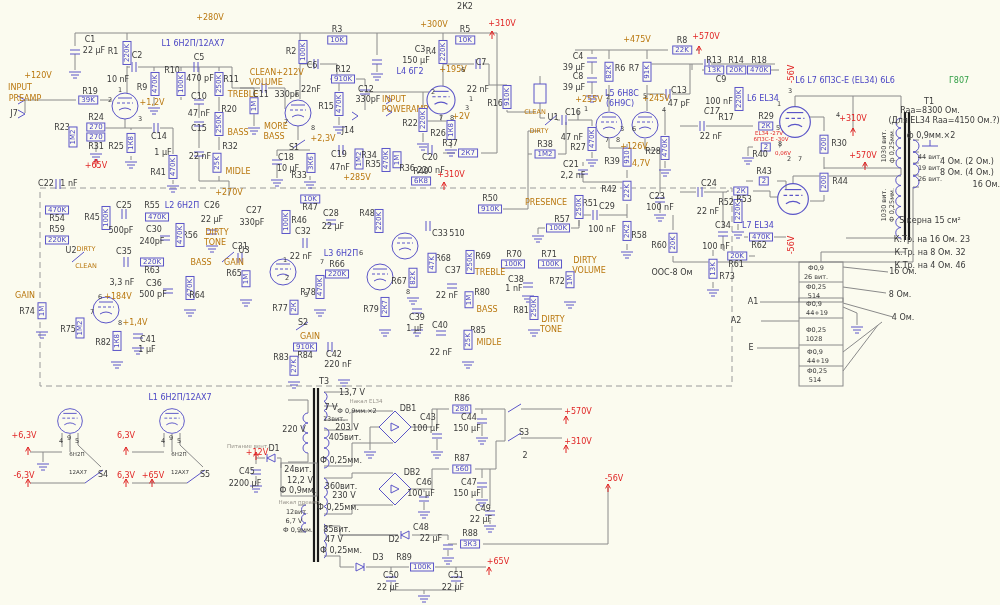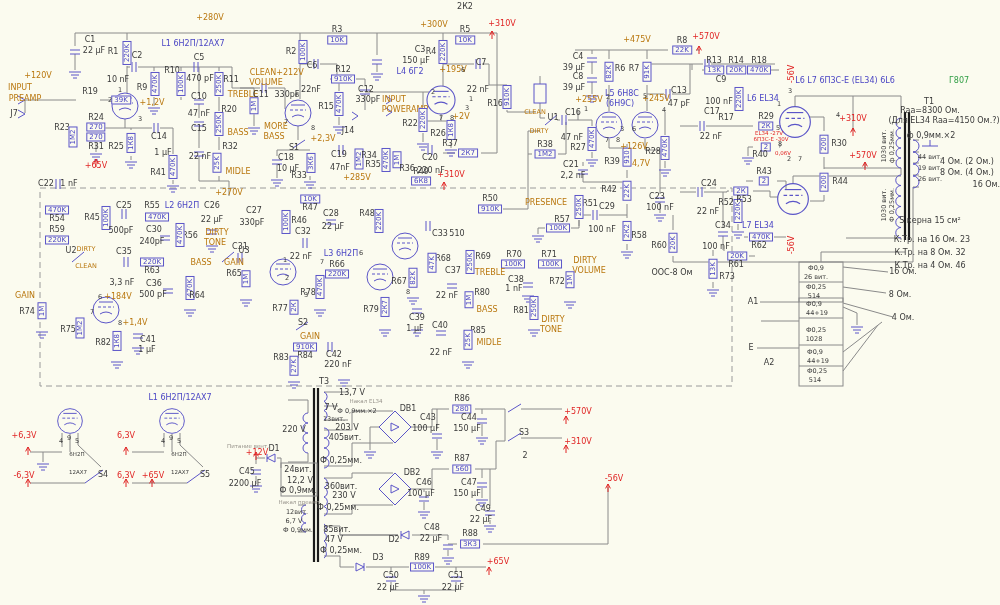--- a/index.html
+++ b/index.html
@@ -318,21 +318,21 @@
       <div class="lb" style="left: 199px; top: 129px; color: rgb(58, 58, 58);">C15</div>
       <div class="lb" style="left: 230px; top: 147px; color: rgb(58, 58, 58);">R32</div>
       <div class="lb bx vr" style="left: 217px; top: 163px; color: rgb(74, 69, 196);">25K</div>
       <div class="lb" style="left: 238px; top: 172px; color: rgb(185, 119, 14);">MIDLE</div>
       <div class="lb" style="left: 200px; top: 157px; color: rgb(58, 58, 58);">22 nF</div>
       <div class="lb" style="left: 229px; top: 193px; color: rgb(185, 119, 14);">+270V</div>
       <div class="lb" style="left: 20px; top: 88px; color: rgb(185, 119, 14);">INPUT</div>
       <div class="lb" style="left: 25px; top: 99px; color: rgb(185, 119, 14);">PREAMP</div>
       <div class="lb" style="left: 38px; top: 76px; color: rgb(185, 119, 14);">+120V</div>
       <div class="lb" style="left: 90px; top: 92px; color: rgb(58, 58, 58);">R19</div>
-      <div class="lb bx" style="left: 88px; top: 100px; color: rgb(74, 69, 196); margin-left: 33px;">39K</div>
+      <div class="lb bx" style="left: 88px; top: 100px; color: rgb(74, 69, 196);">39K</div>
       <div class="lb" style="left: 14px; top: 114px; color: rgb(58, 58, 58);">J7</div>
       <div class="lb" style="left: 62px; top: 128px; color: rgb(58, 58, 58);">R23</div>
       <div class="lb bx vr" style="left: 73px; top: 137px; color: rgb(74, 69, 196);">1М2</div>
       <div class="lb" style="left: 96px; top: 118px; color: rgb(58, 58, 58);">R24</div>
       <div class="lb bx" style="left: 96px; top: 127px; color: rgb(74, 69, 196);">270</div>
       <div class="lb bx" style="left: 96px; top: 137px; color: rgb(74, 69, 196);">270</div>
       <div class="lb" style="left: 96px; top: 147px; color: rgb(58, 58, 58);">R31</div>
       <div class="lb" style="left: 116px; top: 147px; color: rgb(58, 58, 58);">R25</div>
       <div class="lb bx vr" style="left: 131px; top: 143px; color: rgb(74, 69, 196);">1К8</div>
       <div class="lb" style="left: 159px; top: 137px; color: rgb(58, 58, 58);">C14</div>
@@ -435,21 +435,21 @@
       <div class="lb" style="left: 545px; top: 145px; color: rgb(58, 58, 58);">R38</div>
       <div class="lb bx" style="left: 545px; top: 154px; color: rgb(74, 69, 196);">1М2</div>
       <div class="lb" style="left: 571px; top: 165px; color: rgb(58, 58, 58);">C21</div>
       <div class="lb" style="left: 573px; top: 176px; color: rgb(58, 58, 58);">2,2 nF</div>
       <div class="lb" style="left: 612px; top: 162px; color: rgb(58, 58, 58);">R39</div>
       <div class="lb bx vr" style="left: 627px; top: 157px; color: rgb(74, 69, 196);">910</div>
       <div class="lb" style="left: 634px; top: 147px; color: rgb(185, 119, 14);">+126V</div>
       <div class="lb" style="left: 641px; top: 164px; color: rgb(185, 119, 14);">4,7V</div>
       <div class="lb" style="left: 653px; top: 152px; color: rgb(58, 58, 58);">R28</div>
       <div class="lb bx vr" style="left: 665px; top: 148px; color: rgb(74, 69, 196);">470K</div>
-      <div class="lb" style="left: 712px; top: 112px; color: rgb(58, 58, 58);">C17</div>
+      <div class="lb" style="left: 712px; top: 112px; color: rgb(58, 58, 58); font-style: italic;">C17</div>
       <div class="lb" style="left: 726px; top: 118px; color: rgb(58, 58, 58);">R17</div>
       <div class="lb" style="left: 711px; top: 137px; color: rgb(58, 58, 58);">22 nF</div>
       <div class="lb sm" style="left: 608px; top: 97px; color: rgb(58, 58, 58);">2</div>
       <div class="lb sm" style="left: 645px; top: 96px; color: rgb(58, 58, 58);">5</div>
       <div class="lb sm" style="left: 586px; top: 109px; color: rgb(58, 58, 58);">1</div>
       <div class="lb sm" style="left: 664px; top: 110px; color: rgb(58, 58, 58);">4</div>
       <div class="lb sm" style="left: 622px; top: 129px; color: rgb(58, 58, 58);">3</div>
       <div class="lb sm" style="left: 634px; top: 129px; color: rgb(58, 58, 58);">6</div>
       <div class="lb sm" style="left: 607px; top: 140px; color: rgb(58, 58, 58);">7</div>
       <div class="lb sm" style="left: 618px; top: 140px; color: rgb(58, 58, 58);">8</div>
@@ -547,21 +547,21 @@
       <div class="lb" style="left: 930px; top: 266px; color: rgb(58, 58, 58);">К.Тр. на 4 Ом. 46</div>
       <div class="lb sm" style="left: 816px; top: 268px; color: rgb(58, 58, 58);">Ф0,9</div>
       <div class="lb sm" style="left: 816px; top: 277px; color: rgb(58, 58, 58);">26 вит.</div>
       <div class="lb" style="left: 903px; top: 272px; color: rgb(58, 58, 58);">16 Ом.</div>
       <div class="lb sm" style="left: 816px; top: 287px; color: rgb(58, 58, 58);">Ф0,25</div>
       <div class="lb sm" style="left: 814px; top: 296px; color: rgb(58, 58, 58);">514</div>
       <div class="lb" style="left: 900px; top: 295px; color: rgb(58, 58, 58);">8 Ом.</div>
       <div class="lb" style="left: 753px; top: 302px; color: rgb(58, 58, 58);">A1</div>
       <div class="lb sm" style="left: 814px; top: 304px; color: rgb(58, 58, 58);">Ф0,9</div>
       <div class="lb sm" style="left: 817px; top: 313px; color: rgb(58, 58, 58);">44+19</div>
-      <div class="lb" style="left: 769px; top: 321px; color: rgb(58, 58, 58); margin-top: 42px;">A2</div>
+      <div class="lb" style="left: 736px; top: 321px; color: rgb(58, 58, 58);">A2</div>
       <div class="lb sm" style="left: 816px; top: 330px; color: rgb(58, 58, 58);">Ф0,25</div>
       <div class="lb sm" style="left: 814px; top: 339px; color: rgb(58, 58, 58);">1028</div>
       <div class="lb" style="left: 903px; top: 318px; color: rgb(58, 58, 58);">4 Ом.</div>
       <div class="lb" style="left: 751px; top: 348px; color: rgb(58, 58, 58);">E</div>
       <div class="lb sm" style="left: 815px; top: 352px; color: rgb(58, 58, 58);">Ф0,9</div>
       <div class="lb sm" style="left: 818px; top: 361px; color: rgb(58, 58, 58);">44+19</div>
       <div class="lb sm" style="left: 817px; top: 371px; color: rgb(58, 58, 58);">Ф0,25</div>
       <div class="lb sm" style="left: 815px; top: 380px; color: rgb(58, 58, 58);">514</div>
       <div class="lb" style="left: 46px; top: 184px; color: rgb(58, 58, 58);">C22</div>
       <div class="lb" style="left: 69px; top: 184px; color: rgb(58, 58, 58);">1 nF</div>
@@ -734,26 +734,26 @@
       <div class="lb" style="left: 424px; top: 483px; color: rgb(58, 58, 58);">C46</div>
       <div class="lb" style="left: 421px; top: 494px; color: rgb(58, 58, 58);">100 µF</div>
       <div class="lb" style="left: 462px; top: 459px; color: rgb(58, 58, 58);">R87</div>
       <div class="lb bx" style="left: 462px; top: 469px; color: rgb(74, 69, 196);">560</div>
       <div class="lb" style="left: 469px; top: 483px; color: rgb(58, 58, 58);">C47</div>
       <div class="lb" style="left: 467px; top: 494px; color: rgb(58, 58, 58);">150 µF</div>
       <div class="lb" style="left: 483px; top: 509px; color: rgb(58, 58, 58);">C49</div>
       <div class="lb" style="left: 481px; top: 520px; color: rgb(58, 58, 58);">22 µF</div>
       <div class="lb" style="left: 614px; top: 479px; color: rgb(224, 36, 36);">-56V</div>
       <div class="lb" style="left: 394px; top: 540px; color: rgb(58, 58, 58);">D2</div>
-      <div class="lb" style="left: 432px; top: 528px; color: rgb(58, 58, 58); text-align: center;">C48</div>
+      <div class="lb" style="left: 421px; top: 528px; color: rgb(58, 58, 58); text-align: center;">C48</div>
       <div class="lb" style="left: 431px; top: 539px; color: rgb(58, 58, 58);">22 µF</div>
       <div class="lb" style="left: 470px; top: 534px; color: rgb(58, 58, 58);">R88</div>
       <div class="lb bx" style="left: 470px; top: 544px; color: rgb(74, 69, 196);">3К3</div>
       <div class="lb" style="left: 378px; top: 558px; color: rgb(58, 58, 58);">D3</div>
-      <div class="lb" style="left: 422px; top: 558px; color: rgb(58, 58, 58);">R89</div>
+      <div class="lb" style="left: 404px; top: 558px; color: rgb(58, 58, 58);">R89</div>
       <div class="lb bx" style="left: 422px; top: 567px; color: rgb(74, 69, 196);">100K</div>
       <div class="lb" style="left: 391px; top: 576px; color: rgb(58, 58, 58);">C50</div>
       <div class="lb" style="left: 388px; top: 588px; color: rgb(58, 58, 58);">22 µF</div>
       <div class="lb" style="left: 456px; top: 576px; color: rgb(58, 58, 58);">C51</div>
       <div class="lb" style="left: 453px; top: 588px; color: rgb(58, 58, 58);">22 µF</div>
       <div class="lb" style="left: 498px; top: 562px; color: rgb(224, 36, 36);">+65V</div>
       <div class="lb" style="left: 180px; top: 398px; color: rgb(74, 69, 196);">L1 6Н2П/12AX7</div>
       <div class="lb" style="left: 24px; top: 436px; color: rgb(224, 36, 36);">+6,3V</div>
       <div class="lb" style="left: 24px; top: 476px; color: rgb(224, 36, 36);">-6,3V</div>
       <div class="lb sm" style="left: 61px; top: 441px; color: rgb(58, 58, 58);">4</div>

